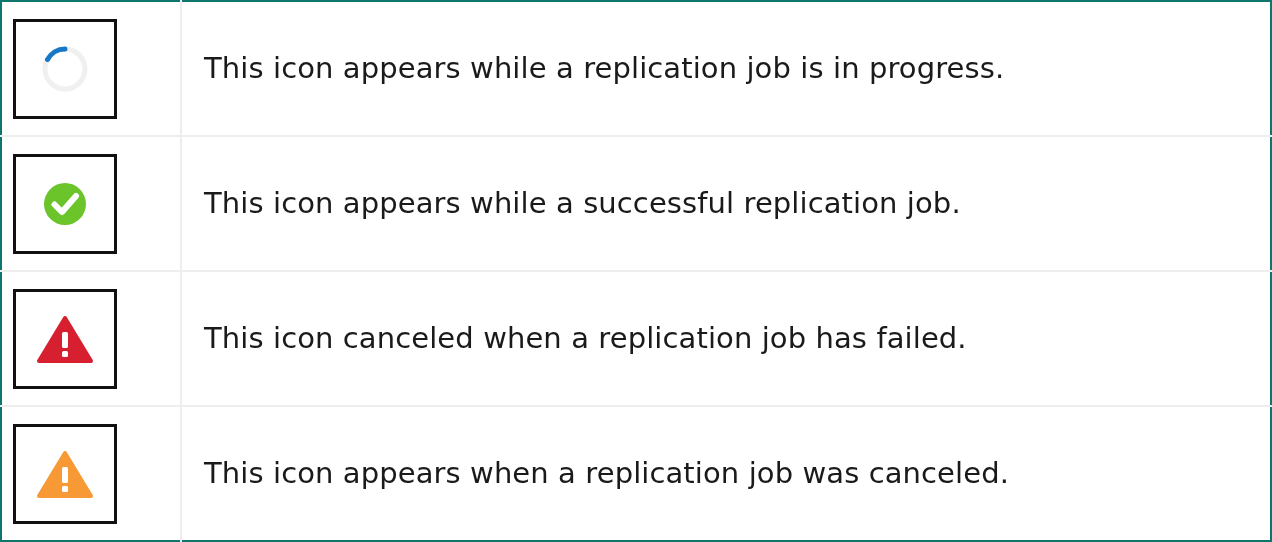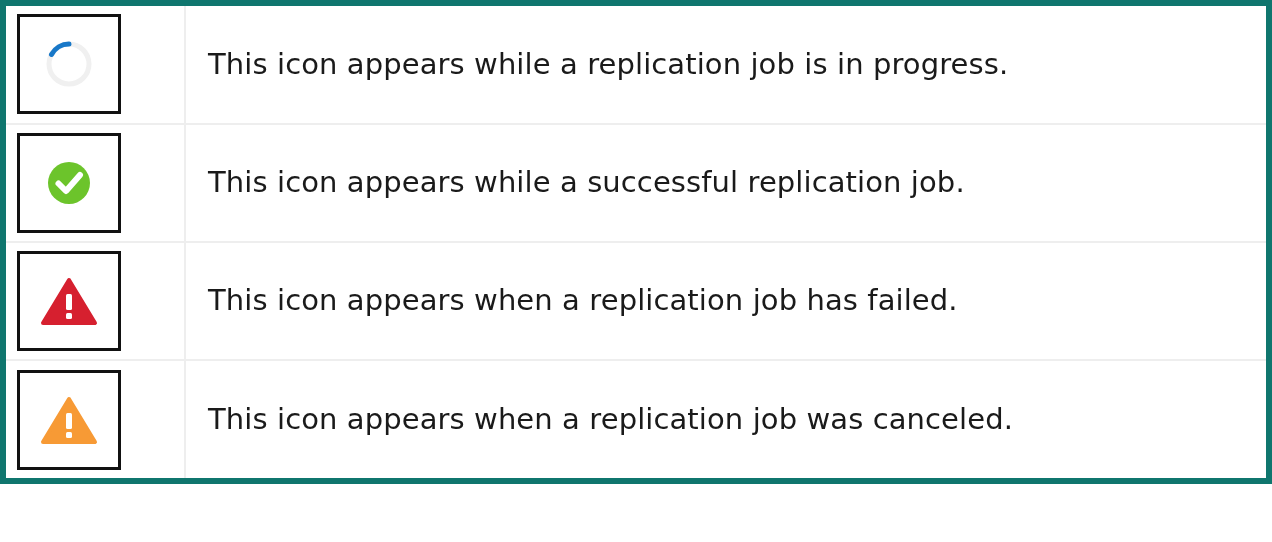--- a/index.html
+++ b/index.html
@@ -8,24 +8,24 @@
     background: #ffffff;
   }
   body {
     width: 1272px;
     height: 542px;
     font-family: "DejaVu Sans", "Liberation Sans", sans-serif;
     overflow: hidden;
   }
   .legend-table {
     width: 1272px;
-    height: 484px;
+    height: 542px;
     border-collapse: collapse;
     box-sizing: border-box;
-    border: 6px solid #0f766e;
+    border: 2px solid #0f766e;
     table-layout: fixed;
   }
   .legend-table tr {
     border-bottom: 2px solid #eeeeee;
   }
   .legend-table tr:last-child {
     border-bottom: none;
   }
   td.icon-cell {
     width: 178px;
@@ -104,21 +104,21 @@
       <td class="icon-cell">
         <div class="icon-frame">
           <svg class="icon-svg" width="58" height="52" viewBox="0 0 58 52">
             <path d="M 29 5 L 55 48 L 3 48 Z" fill="#d6202f" stroke="#d6202f" stroke-width="4" stroke-linejoin="round"></path>
             <rect x="26" y="19" width="6" height="16" rx="1.5" fill="#ffffff"></rect>
             <rect x="26" y="38" width="6" height="6" rx="1.5" fill="#ffffff"></rect>
           </svg>
         </div>
       </td>
       <td class="desc-cell">
-        <div class="desc-text">This icon appears when a replication job has failed.</div>
+        <div class="desc-text">This icon canceled when a replication job has failed.</div>
       </td>
     </tr>
 
     <tr class="row-canceled">
       <td class="icon-cell">
         <div class="icon-frame">
           <svg class="icon-svg" width="58" height="52" viewBox="0 0 58 52">
             <path d="M 29 5 L 55 48 L 3 48 Z" fill="#f79a35" stroke="#f79a35" stroke-width="4" stroke-linejoin="round"></path>
             <rect x="26" y="19" width="6" height="16" rx="1.5" fill="#ffffff"></rect>
             <rect x="26" y="38" width="6" height="6" rx="1.5" fill="#ffffff"></rect>

